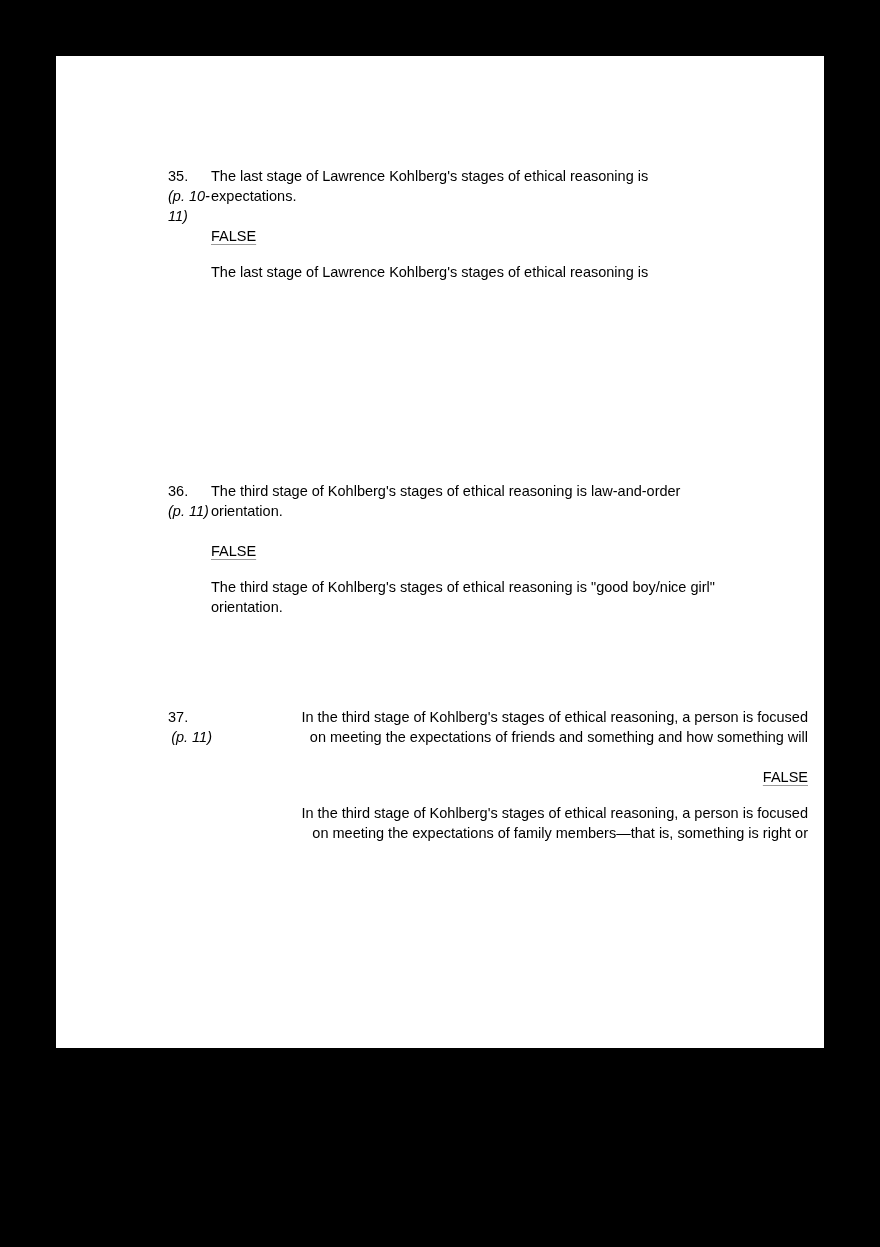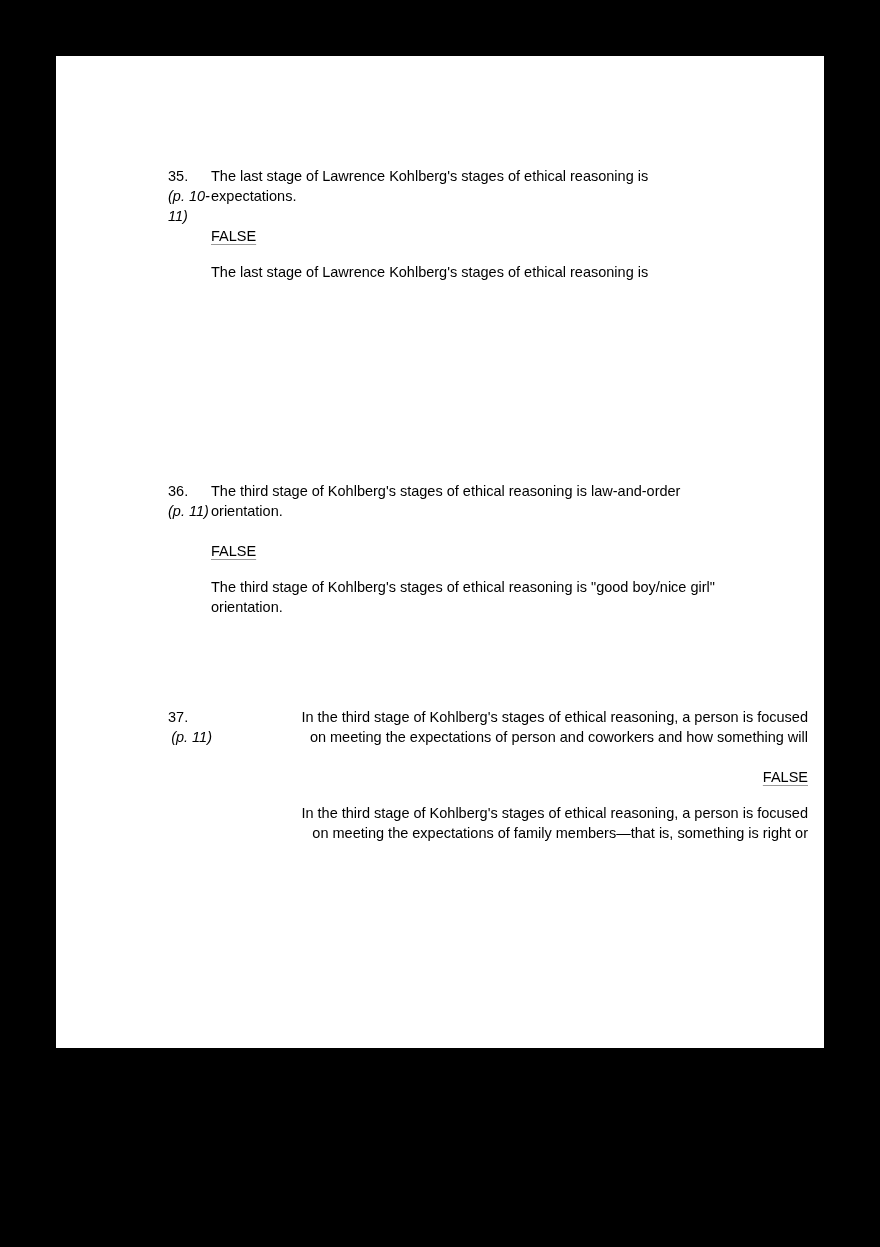--- a/index.html
+++ b/index.html
@@ -97,21 +97,21 @@
     </div>
   </div>
 
   <div class="question" style="top:651px; width:640px;text-align:right;">
     <div class="qrow">
       <span class="qnum">37.</span>
       <div class="qref">
         <div>(p. 11)</div>
       </div>
       <div>In the third stage of Kohlberg's stages of ethical reasoning, a person is focused</div>
-      <div>on meeting the expectations of person and coworkers and how something will</div>
+      <div>on meeting the expectations of friends and something and how something will</div>
     </div>
     <div style="height:20px;"></div>
     <div class="answer">FALSE</div>
     <div style="height:16px;"></div>
     <div class="explanation">
       <div>In the third stage of Kohlberg's stages of ethical reasoning, a person is focused</div>
       <div>on meeting the expectations of family members—that is, something is right or</div>
     </div>
   </div>
 

